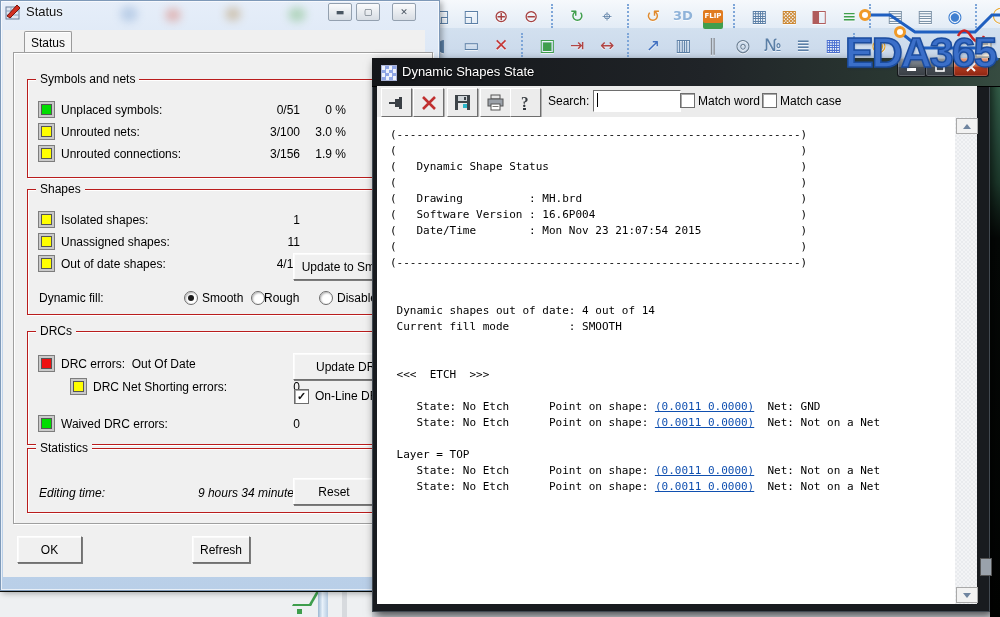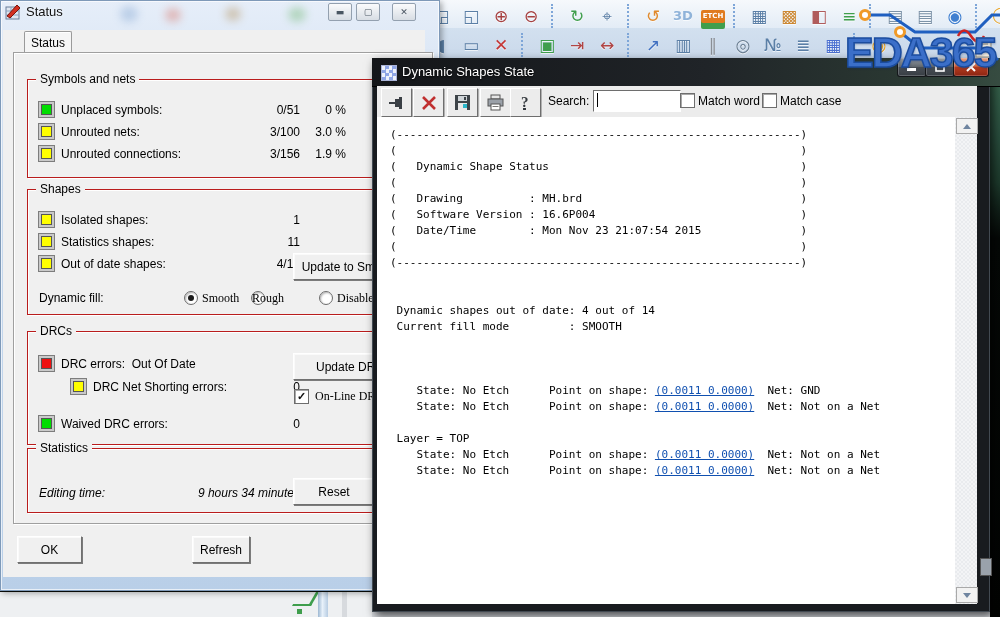--- a/index.html
+++ b/index.html
@@ -54,21 +54,21 @@
   .lbl{position:absolute;left:33px;top:1px;white-space:pre;}
   .lbl.ind{left:65px;}
   .val{position:absolute;left:202px;top:1px;width:70px;text-align:right;white-space:pre;}
   .pct{position:absolute;left:258px;top:1px;width:60px;text-align:right;white-space:pre;}
   .btn{position:absolute;background:#f0f0f0;border:1px solid #707070;border-top-color:#fff;border-left-color:#fff;
      box-shadow:1px 1px 0 #404040aa, inset 1px 1px 0 #fafafa;display:flex;align-items:center;justify-content:center;
      font-size:12px;overflow:hidden;white-space:nowrap;}
   .radio{position:absolute;width:12px;height:12px;border-radius:50%;border:1px solid #6d6d6d;background:#fff;
      box-shadow:inset 1px 1px 2px #b5b5b5;}
   .radio.sel::after{content:'';position:absolute;inset:3px;background:#1a1a1a;border-radius:50%;}
-  .rlabel{position:absolute;top:1px;white-space:pre;font-family:Liberation Serif, serif;}
+  .rlabel{position:absolute;top:1px;white-space:pre;}
   .cbx{position:absolute;width:13px;height:13px;background:#fff;border:1px solid #6d6d6d;
      box-shadow:inset 1px 1px 0 #a8a8a8;font-size:11px;line-height:12px;text-align:center;font-weight:bold;color:#111;}
   
   .ds-win{position:absolute;left:372px;top:58px;width:618px;height:554px;background:#181b1f;
      box-shadow:inset 0 0 0 1px #424a52, 3px 4px 9px #000000aa;}
   .ds-title{position:absolute;left:0;top:0;width:670px;height:28px;
      background:linear-gradient(90deg,#141619 0%,#202428 50%,#2b3a33 82%,#3c5548 100%);
      border-bottom:1px solid #000;}
   .ds-icon{position:absolute;left:9px;top:7px;width:14px;height:14px;border:1px solid #aab4d8;
      background:repeating-conic-gradient(#8fa6e6 0% 25%, #eef2fb 0% 50%) 0 0/7px 7px;}
@@ -144,21 +144,21 @@
           <span class="tb-glyph" style="color: rgb(91, 127, 166);">⌖</span>
         </div>
         <div class="tb-sep"></div>
         <div class="tb-btn">
           <span class="tb-glyph" style="color: rgb(224, 138, 46);">↺</span>
         </div>
         <div class="tb-btn">
           <span class="tb-glyph" style="color: rgb(143, 179, 217); font-size: 13px; font-weight: bold;">3D</span>
         </div>
         <div class="tb-btn">
-          <span class="tb-glyph tb-badge" style="color: rgb(255, 255, 255); background: rgb(224, 123, 31);">ETCH</span>
+          <span class="tb-glyph tb-badge" style="color: rgb(255, 255, 255); background: rgb(224, 123, 31);">FLIP</span>
         </div>
         <div class="tb-sep"></div>
         <div class="tb-btn">
           <span class="tb-glyph" style="color: rgb(91, 127, 166);">▦</span>
         </div>
         <div class="tb-btn">
           <span class="tb-glyph" style="color: rgb(204, 136, 51);">▩</span>
         </div>
         <div class="tb-btn">
           <span class="tb-glyph" style="color: rgb(176, 92, 92);">◧</span>
@@ -290,39 +290,39 @@
           <span class="chip">
               <i style="background: rgb(255, 255, 0);"></i>
             </span>
           <span class="lbl">Isolated shapes:</span>
           <span class="val">1</span>
         </div>
         <div class="srow" style="top:44px;">
           <span class="chip">
               <i style="background: rgb(255, 255, 0);"></i>
             </span>
-          <span class="lbl">Statistics shapes:</span>
+          <span class="lbl">Unassigned shapes:</span>
           <span class="val">11</span>
         </div>
         <div class="srow" style="top:66px;">
           <span class="chip">
               <i style="background: rgb(255, 255, 0);"></i>
             </span>
           <span class="lbl">Out of date shapes:</span>
           <span class="val">4/14</span>
         </div>
         <div class="btn" style="left:265px;top:63px;width:112px;height:25px;">
           <span>Update to Smooth</span>
         </div>
         <div class="srow" style="top:100px;">
           <span class="lbl" style="left:11px;">Dynamic fill:</span>
           <span class="radio sel" style="left:156px;top:1px;"></span>
           <span class="rlabel" style="left:174px;">Smooth</span>
           <span class="radio" style="left:223px;top:1px;"></span>
-          <span class="rlabel" style="left:224px;">Rough</span>
+          <span class="rlabel" style="left:236px;">Rough</span>
           <span class="radio" style="left:291px;top:1px;"></span>
           <span class="rlabel" style="left:309px;">Disabled</span>
         </div>
       </div>
 
       <div class="grp" style="left:24px;top:301px;width:393px;height:112px;">
         <span class="grp-label">DRCs</span>
         <div class="srow" style="top:24px;">
           <span class="chip">
               <i style="background: rgb(238, 17, 17);"></i>
@@ -449,20 +449,21 @@
         <div class="cline">(   Software Version : 16.6P004                               )</div>
         <div class="cline">(   Date/Time        : Mon Nov 23 21:07:54 2015               )</div>
         <div class="cline">(                                                             )</div>
         <div class="cline">(-------------------------------------------------------------)</div>
         <div class="cline"></div>
         <div class="cline"></div>
         <div class="cline"> Dynamic shapes out of date: 4 out of 14</div>
         <div class="cline"> Current fill mode         : SMOOTH</div>
         <div class="cline"></div>
         <div class="cline"></div>
+        <div class="cline"> &lt;&lt;&lt;  ETCH  &gt;&gt;&gt;</div>
         <div class="cline"></div>
         <div class="cline"><span>    State: No Etch      Point on shape: </span><span class="clink">(0.0011 0.0000)</span><span>  Net: GND</span></div>
         <div class="cline"><span>    State: No Etch      Point on shape: </span><span class="clink">(0.0011 0.0000)</span><span>  Net: Not on a Net</span></div>
         <div class="cline"></div>
         <div class="cline"> Layer = TOP</div>
         <div class="cline"><span>    State: No Etch      Point on shape: </span><span class="clink">(0.0011 0.0000)</span><span>  Net: Not on a Net</span></div>
         <div class="cline"><span>    State: No Etch      Point on shape: </span><span class="clink">(0.0011 0.0000)</span><span>  Net: Not on a Net</span></div>
       </div>
     </div>
 

